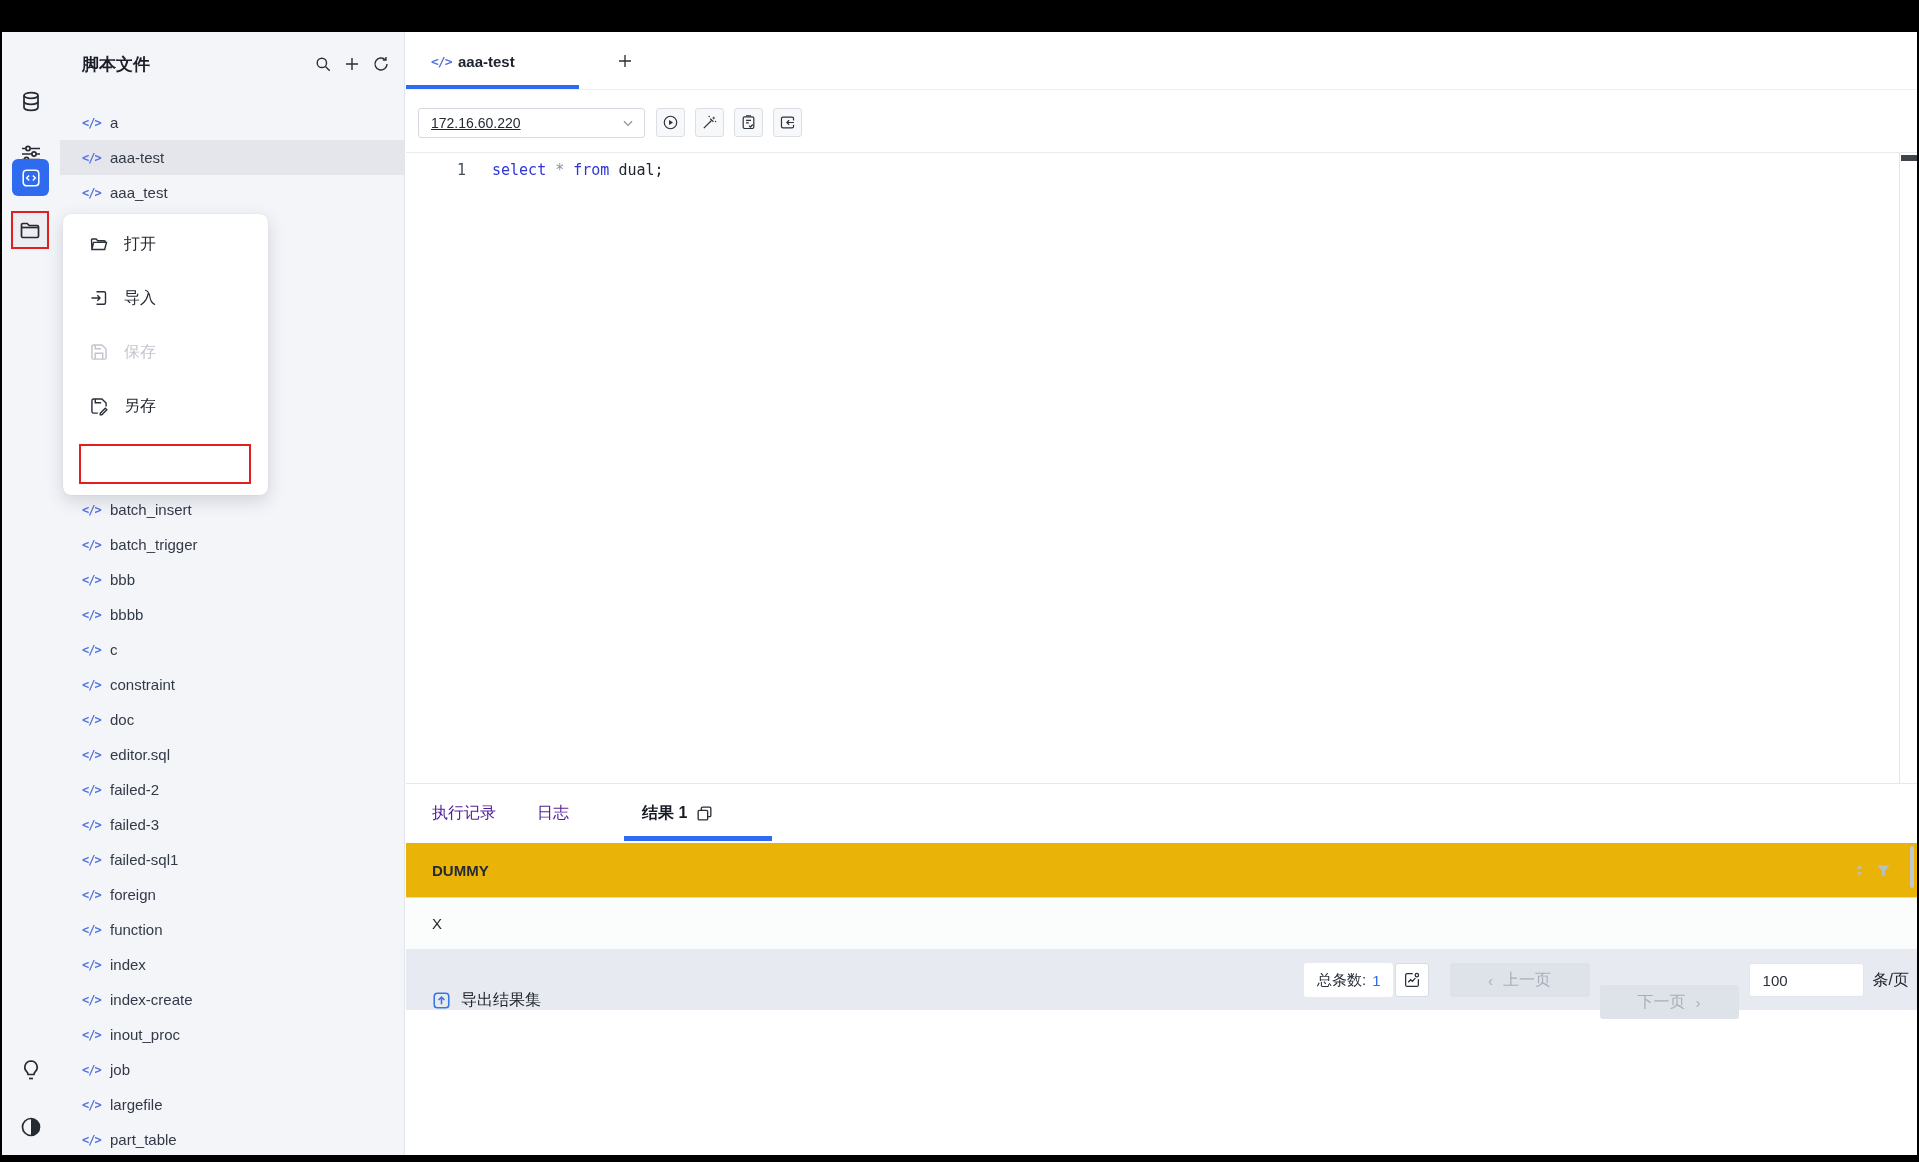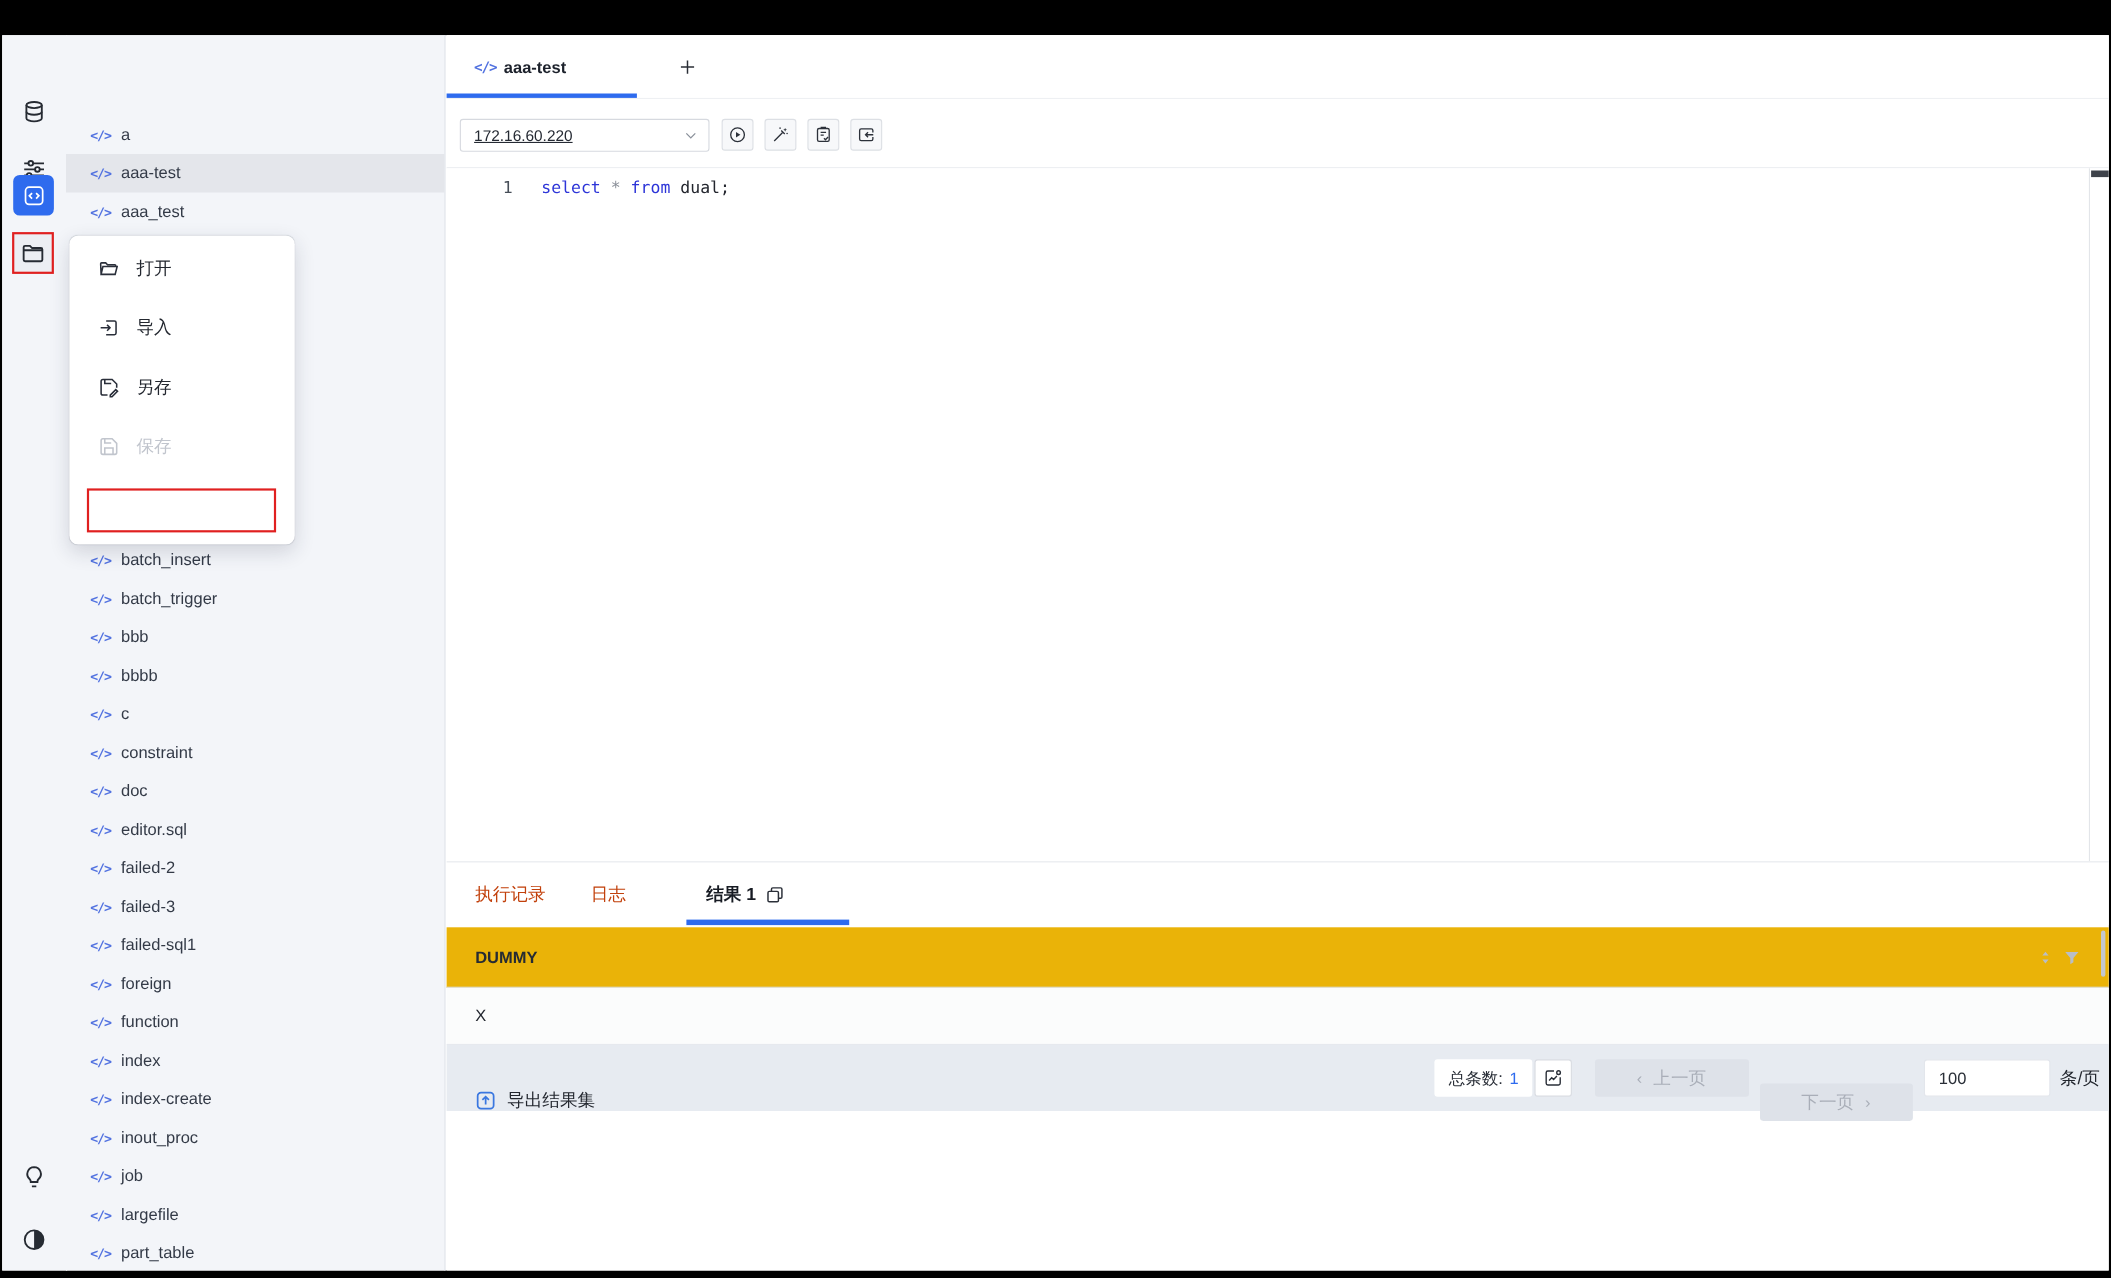--- a/index.html
+++ b/index.html
@@ -65,21 +65,21 @@
 
   .editor{position:absolute;left:0;top:121px;right:0;height:630px;background:#fff;font-family:"DejaVu Sans Mono",monospace;font-size:15px;}
   .gutter{position:absolute;left:0;top:8px;width:60px;text-align:right;color:#474e58;}
   .code-line{position:absolute;left:86px;top:8px;white-space:pre;color:#23262e;}
   .tok-kw{color:#2d35d8;}
   .tok-op{color:#8a8f98;}
   .ed-scroll{position:absolute;right:0;top:0;bottom:0;width:17px;border-left:1px solid #e3e5e9;}
   .ed-thumb{position:absolute;right:0;top:2px;width:16px;height:6px;background:#3f434b;}
 
   .panel-tabs{position:absolute;left:0;top:751px;right:0;height:58px;background:#fff;border-top:1px solid #e5e8ed;box-sizing:border-box;}
-  .ptab{position:absolute;top:0;height:58px;display:flex;align-items:center;font-size:16px;color:#c2410c;cursor:pointer;gap:8px;}
+  .ptab{position:absolute;top:0;height:58px;display:flex;align-items:center;font-size:16px;color:#4c1d95;cursor:pointer;gap:8px;}
   .ptab.active{font-weight:bold;color:#171b23;}
   .ptab-ico{width:19px;height:19px;color:#2a2f38;}
   .ptab-underline{position:absolute;left:218px;bottom:0;width:148px;height:5px;background:#2e6bee;}
 
   .grid-header{position:absolute;left:0;top:811px;right:0;height:55px;background:#eab308;border-bottom:1px solid #d9dde3;
                box-sizing:border-box;display:flex;align-items:center;}
   .col-name{font-size:15px;font-weight:bold;color:#262b33;margin-left:26px;}
   .hdr-icons{margin-left:auto;margin-right:25px;display:flex;gap:7px;color:#b9bec7;}
   .hdr-ico{width:17px;height:17px;cursor:pointer;}
   .grid-scrollthumb{position:absolute;right:3px;top:814px;width:4px;height:42px;background:#c3c7ce;border-radius:2px;}
@@ -153,20 +153,42 @@
       </div>
       <div class="act-ico" style="top:1083px">
         <svg width="24" height="24" viewBox="0 0 24 24" fill="none" stroke="currentColor" stroke-width="1.7">
           <circle cx="12" cy="12" r="8.5"></circle>
           <path d="M12 3.5a8.5 8.5 0 010 17z" fill="currentColor" stroke="none"></path>
         </svg>
       </div>
     </div>
 
     <div class="sidebar">
+      <div class="sidebar-header">
+        <span class="sidebar-title">脚本文件</span>
+        <div class="sidebar-tools">
+          <span class="tool-ico">
+            <svg width="18" height="18" viewBox="0 0 24 24" fill="none" stroke="currentColor" stroke-width="1.9">
+              <circle cx="10.5" cy="10.5" r="6.2"></circle>
+                <path d="M15.2 15.2L21 21"></path>
+            </svg>
+          </span>
+          <span class="tool-ico">
+            <svg width="18" height="18" viewBox="0 0 24 24" fill="none" stroke="currentColor" stroke-width="1.9">
+              <path d="M12 4v16M4 12h16"></path>
+            </svg>
+          </span>
+          <span class="tool-ico">
+            <svg width="18" height="18" viewBox="0 0 24 24" fill="none" stroke="currentColor" stroke-width="1.9">
+              <path d="M20 12a8 8 0 11-2.2-5.5"></path>
+                <path d="M18.6 2.5v4.2h-4.2"></path>
+            </svg>
+          </span>
+        </div>
+      </div>
 
       <div class="file-list">
         <div>
 
             <div class="file-row">
               <span class="file-ico">&lt;/&gt;</span>
               <span class="file-label">a</span>
             </div>
 
             <div class="file-row selected">
@@ -290,39 +312,39 @@
         <span>打开</span>
       </div>
       <div class="menu-item">
         <span class="mi-ico">
           <svg width="20" height="20" viewBox="0 0 24 24" fill="none" stroke="currentColor" stroke-width="1.7">
             <path d="M9 4.5h9c1 0 1.8.8 1.8 1.8v11.4c0 1-.8 1.8-1.8 1.8H9"></path>
             <path d="M3 12h10M10 8.8L13.2 12 10 15.2"></path>
           </svg>
         </span>
         <span>导入</span>
+      </div>
+      <div class="menu-item disabled">
+        <span class="mi-ico">
+          <svg width="20" height="20" viewBox="0 0 24 24" fill="none" stroke="currentColor" stroke-width="1.7">
+            <path d="M18.5 20.5h-13c-1.1 0-2-.9-2-2v-13c0-1.1.9-2 2-2h10l5 5v10c0 1.1-.9 2-2 2z"></path>
+            <path d="M16.5 20.5v-7h-9v7M7.5 3.5v4.5h7"></path>
+          </svg>
+        </span>
+        <span>保存</span>
       </div>
       <div class="menu-item">
         <span class="mi-ico">
           <svg width="20" height="20" viewBox="0 0 24 24" fill="none" stroke="currentColor" stroke-width="1.7">
             <path d="M10.5 20.5h-5c-1.1 0-2-.9-2-2v-13c0-1.1.9-2 2-2h10l5 5v4"></path>
             <path d="M7.5 3.5v4.5h7"></path>
             <path d="M13.5 20.6l6-6 1.9 1.9-6 6h-1.9v-1.9z"></path>
           </svg>
         </span>
         <span>另存</span>
-      </div>
-      <div class="menu-item disabled">
-        <span class="mi-ico">
-          <svg width="20" height="20" viewBox="0 0 24 24" fill="none" stroke="currentColor" stroke-width="1.7">
-            <path d="M18.5 20.5h-13c-1.1 0-2-.9-2-2v-13c0-1.1.9-2 2-2h10l5 5v10c0 1.1-.9 2-2 2z"></path>
-            <path d="M16.5 20.5v-7h-9v7M7.5 3.5v4.5h7"></path>
-          </svg>
-        </span>
-        <span>保存</span>
       </div>
       <div class="annotation-box"></div>
     </div>
 
     <div class="main">
 
       <div class="tabbar">
         <div class="editor-tab">
           <span class="file-ico">&lt;/&gt;</span>
           <span class="tab-label">aaa-test</span>

